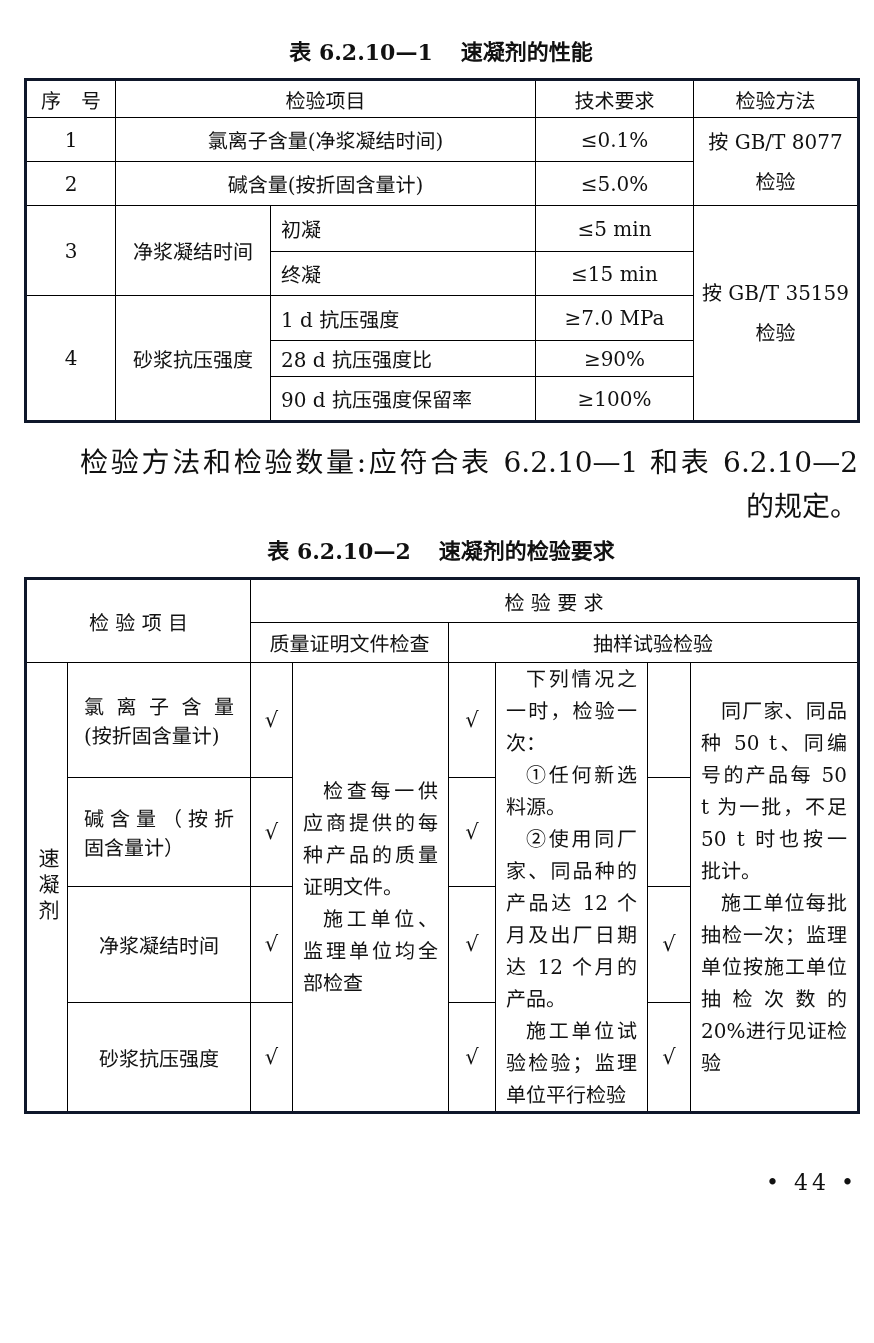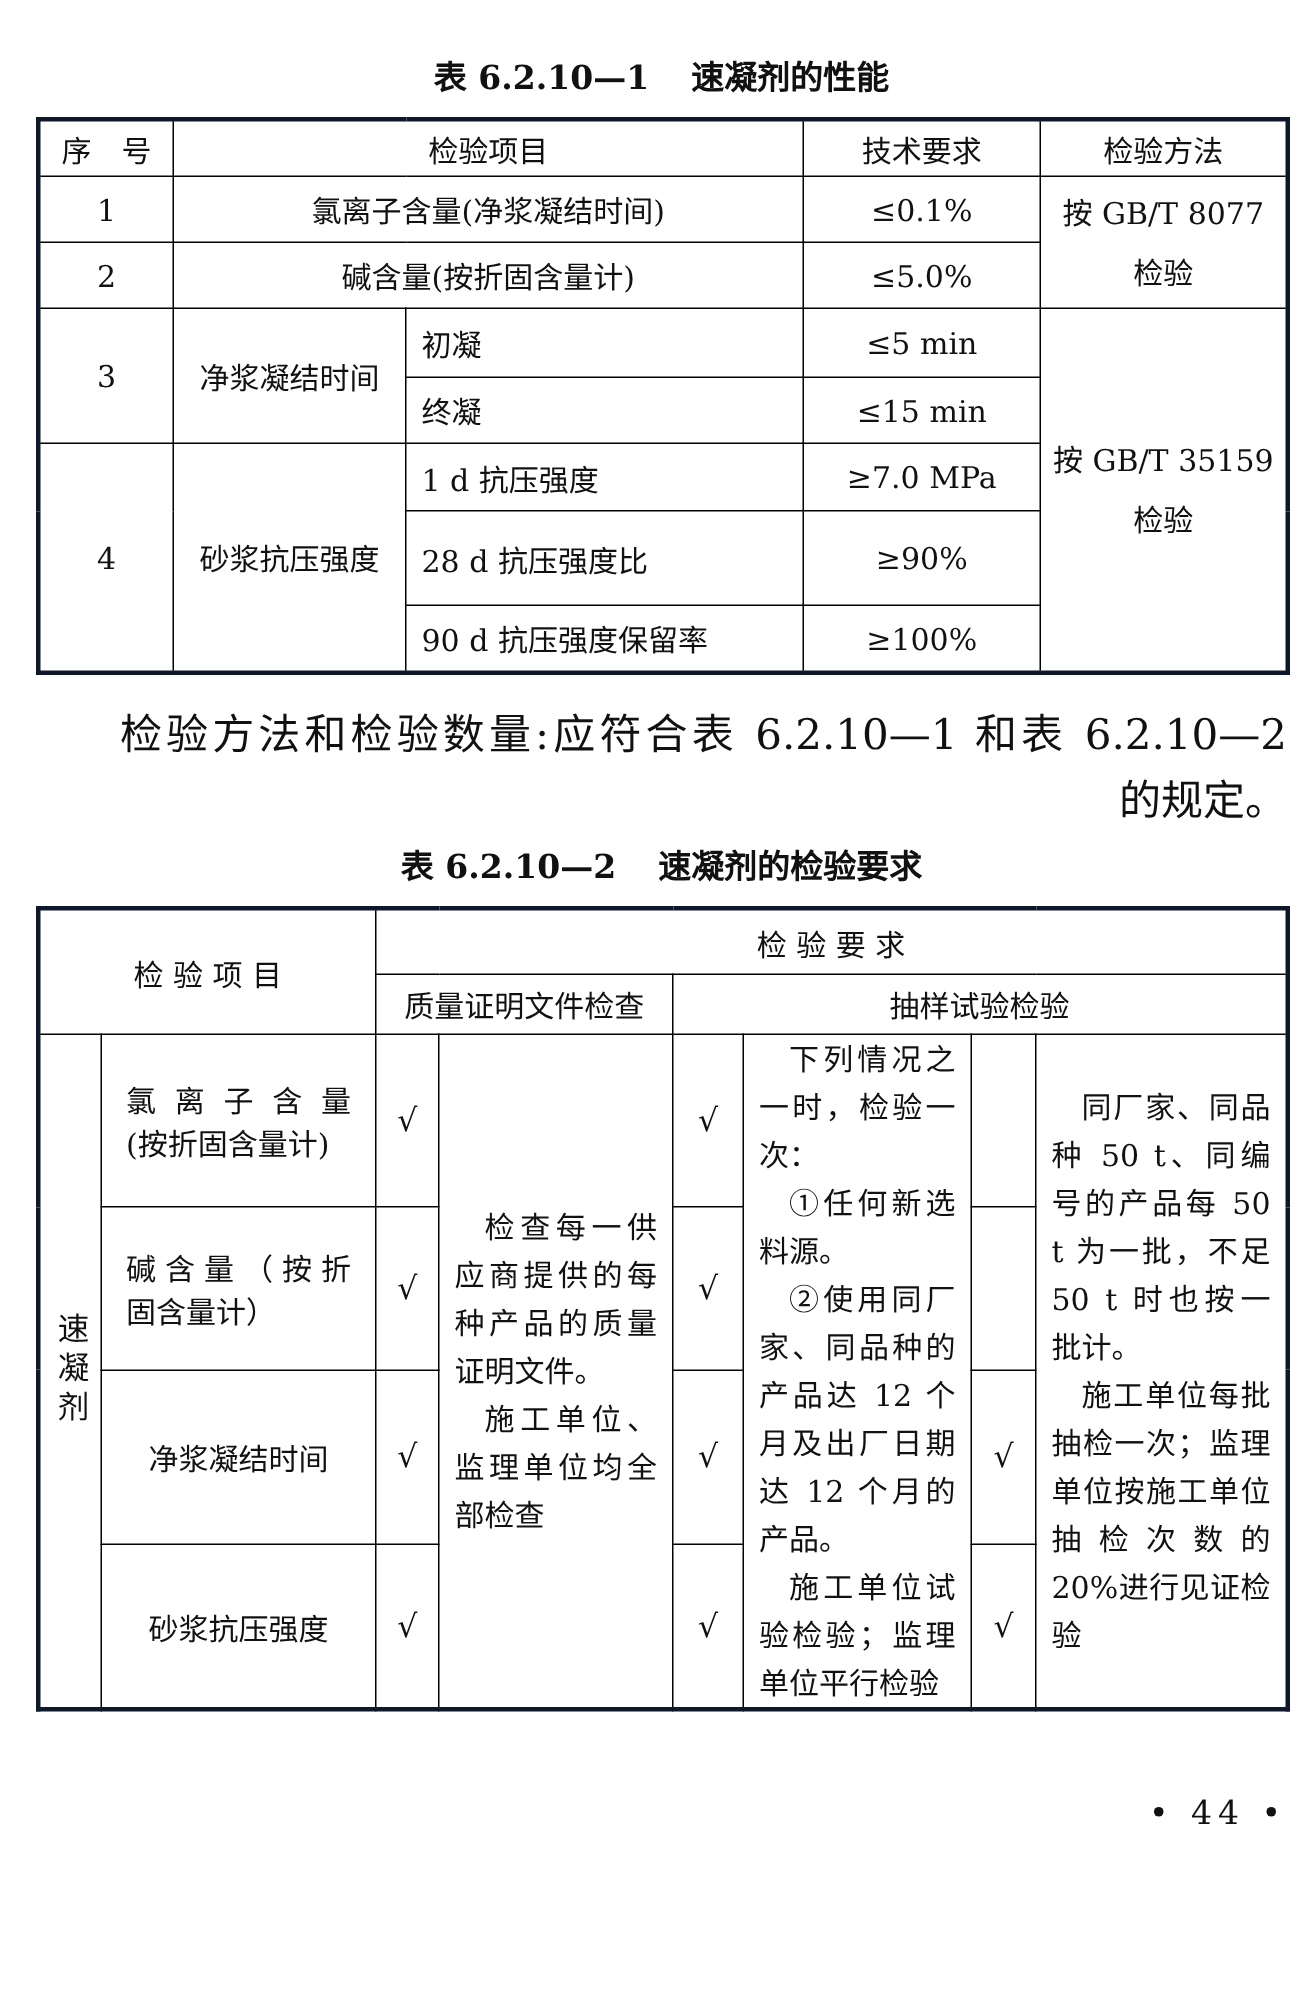--- a/index.html
+++ b/index.html
@@ -107,21 +107,21 @@
       <tr style="height:44px">
         <td class="subitem">终凝</td>
         <td class="ctr">≤15 min</td>
       </tr>
       <tr style="height:45px">
         <td class="ctr" rowspan="3">4</td>
         <td class="ctr" rowspan="3">砂浆抗压强度</td>
         <td class="subitem">1 d 抗压强度</td>
         <td class="ctr">≥7.0 MPa</td>
       </tr>
-      <tr style="height:63px">
+      <tr style="height:36px">
         <td class="subitem">28 d 抗压强度比</td>
         <td class="ctr">≥90%</td>
       </tr>
       <tr style="height:45px">
         <td class="subitem">90 d 抗压强度保留率</td>
         <td class="ctr">≥100%</td>
       </tr>
     </tbody>
       </table>
 

